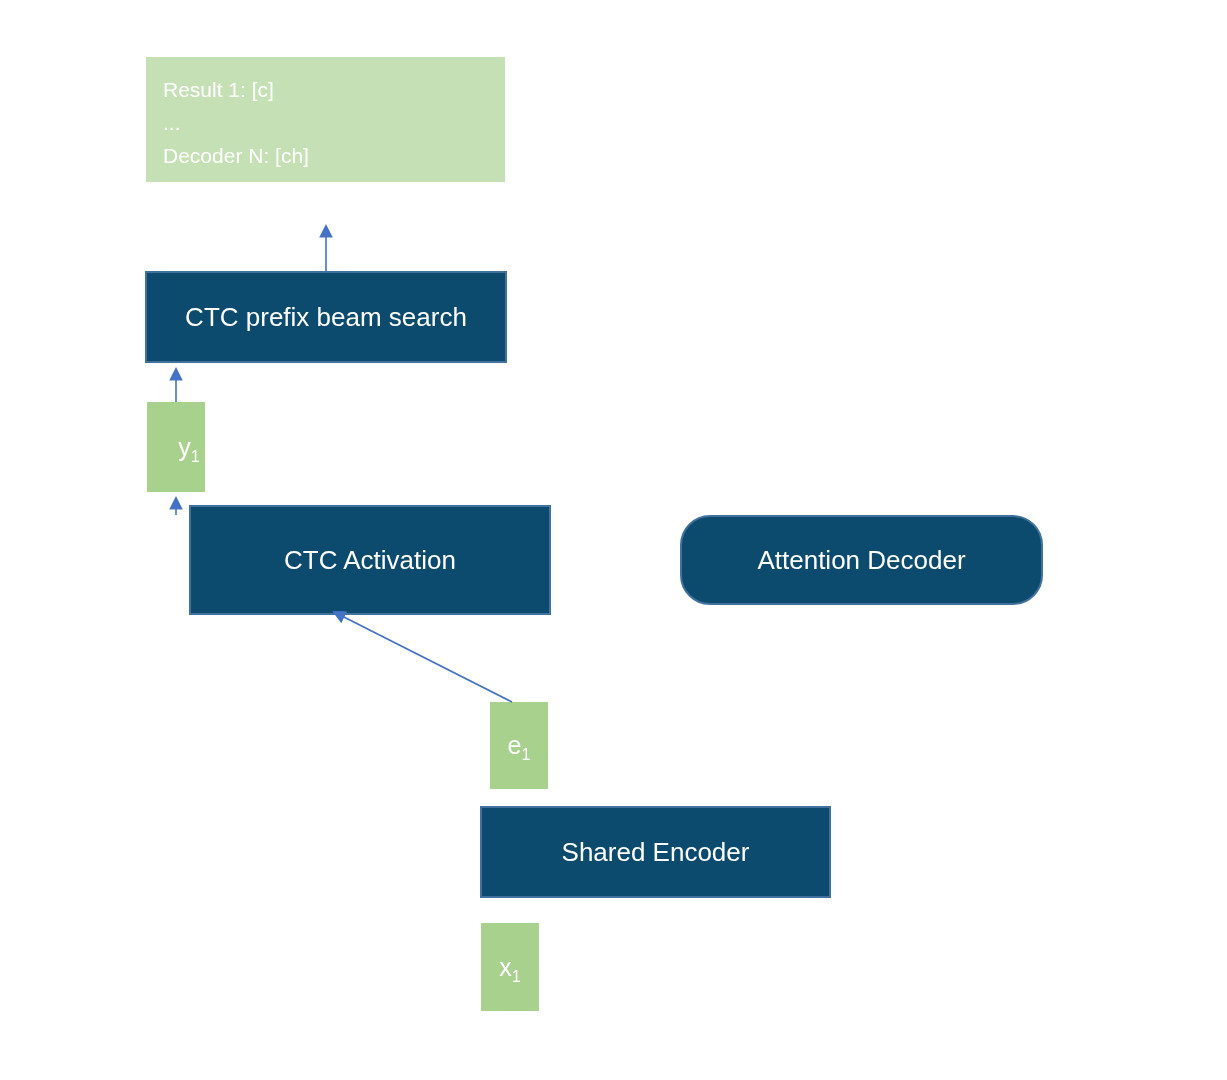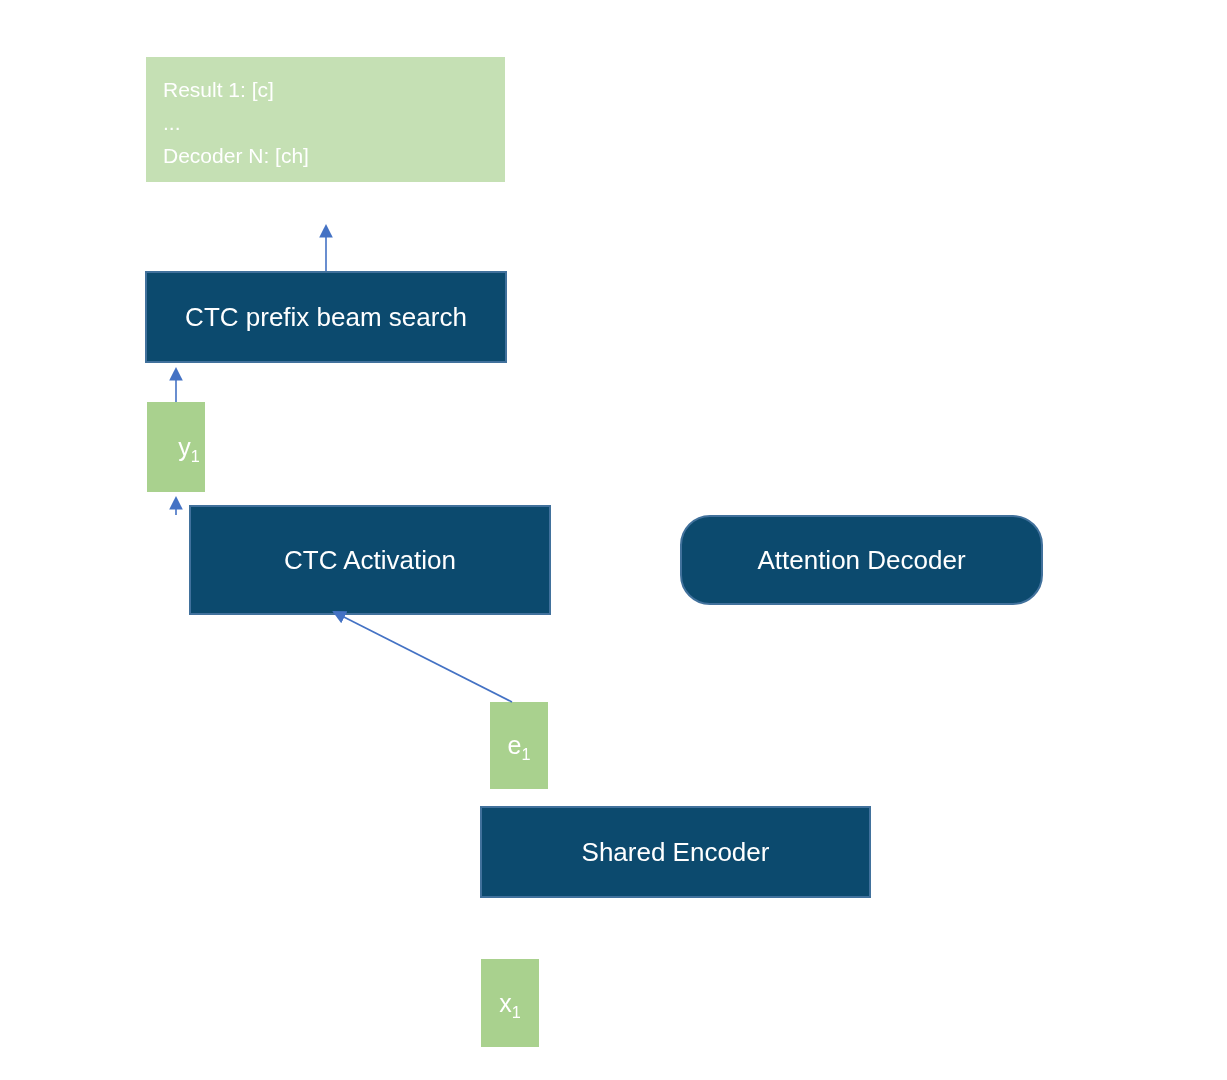--- a/index.html
+++ b/index.html
@@ -48,22 +48,22 @@
     padding: 16px 0 0 17px;
     text-align: left;
   }
   
   #results        { left: 146px; top: 57px;  width: 359px; height: 125px; }
   #beam-search    { left: 145px; top: 271px; width: 362px; height: 92px; }
   #y1             { left: 147px; top: 402px; width: 58px;  height: 90px; padding-left: 26px; }
   #ctc-activation { left: 145px; top: 505px; width: 362px; height: 110px; margin-left: 44px; }
   #attention      { left: 680px; top: 515px; width: 363px; height: 90px; border-radius: 30px; }
   #e1             { left: 490px; top: 702px; width: 58px;  height: 87px; }
-  #shared-encoder { left: 480px; top: 806px; width: 391px; height: 92px; }
-  #x1             { left: 481px; top: 923px; width: 58px;  height: 88px; margin-top: 36px; }
+  #shared-encoder { left: 480px; top: 806px; width: 351px; height: 92px; }
+  #x1             { left: 481px; top: 923px; width: 58px;  height: 88px; }
   .arrow-layer {
     position: absolute;
     left: 0; top: 0;
     width: 1227px;
     height: 1080px;
     pointer-events: none;
   }
 </style>
 </head>
 <body>

